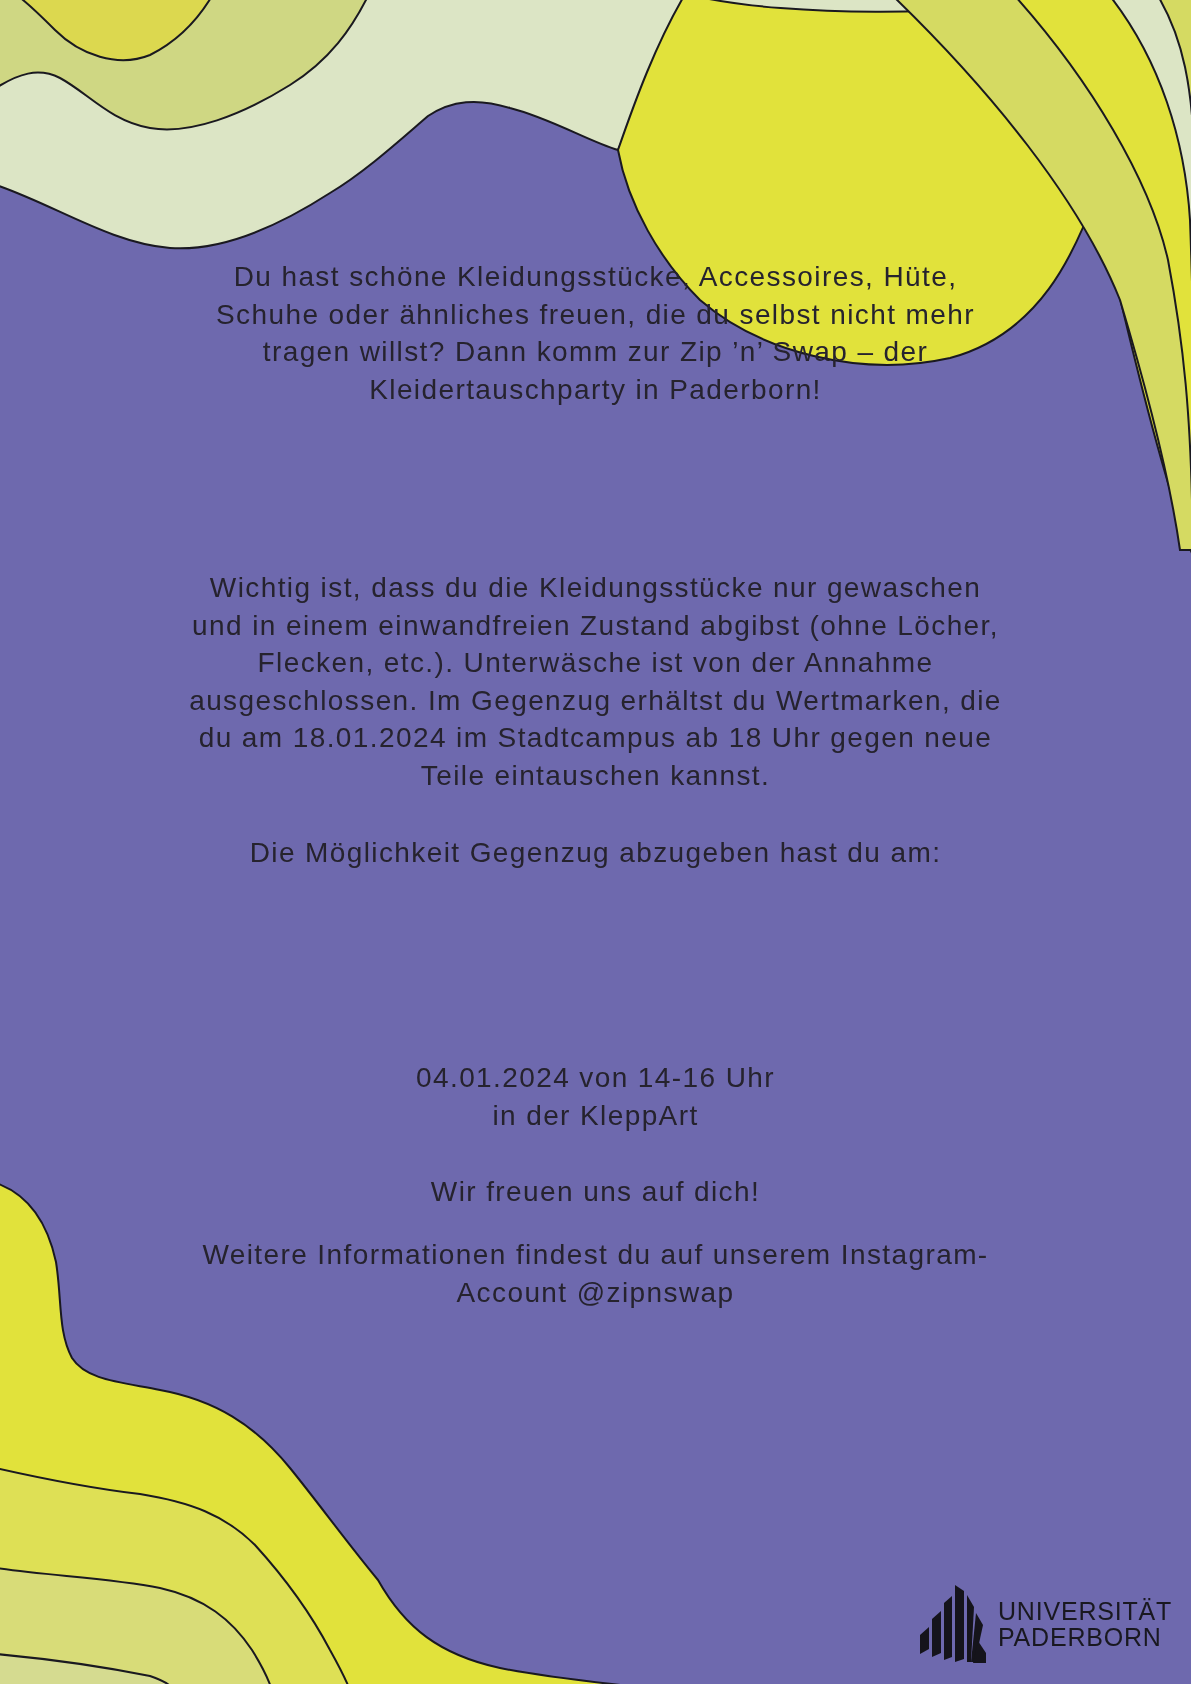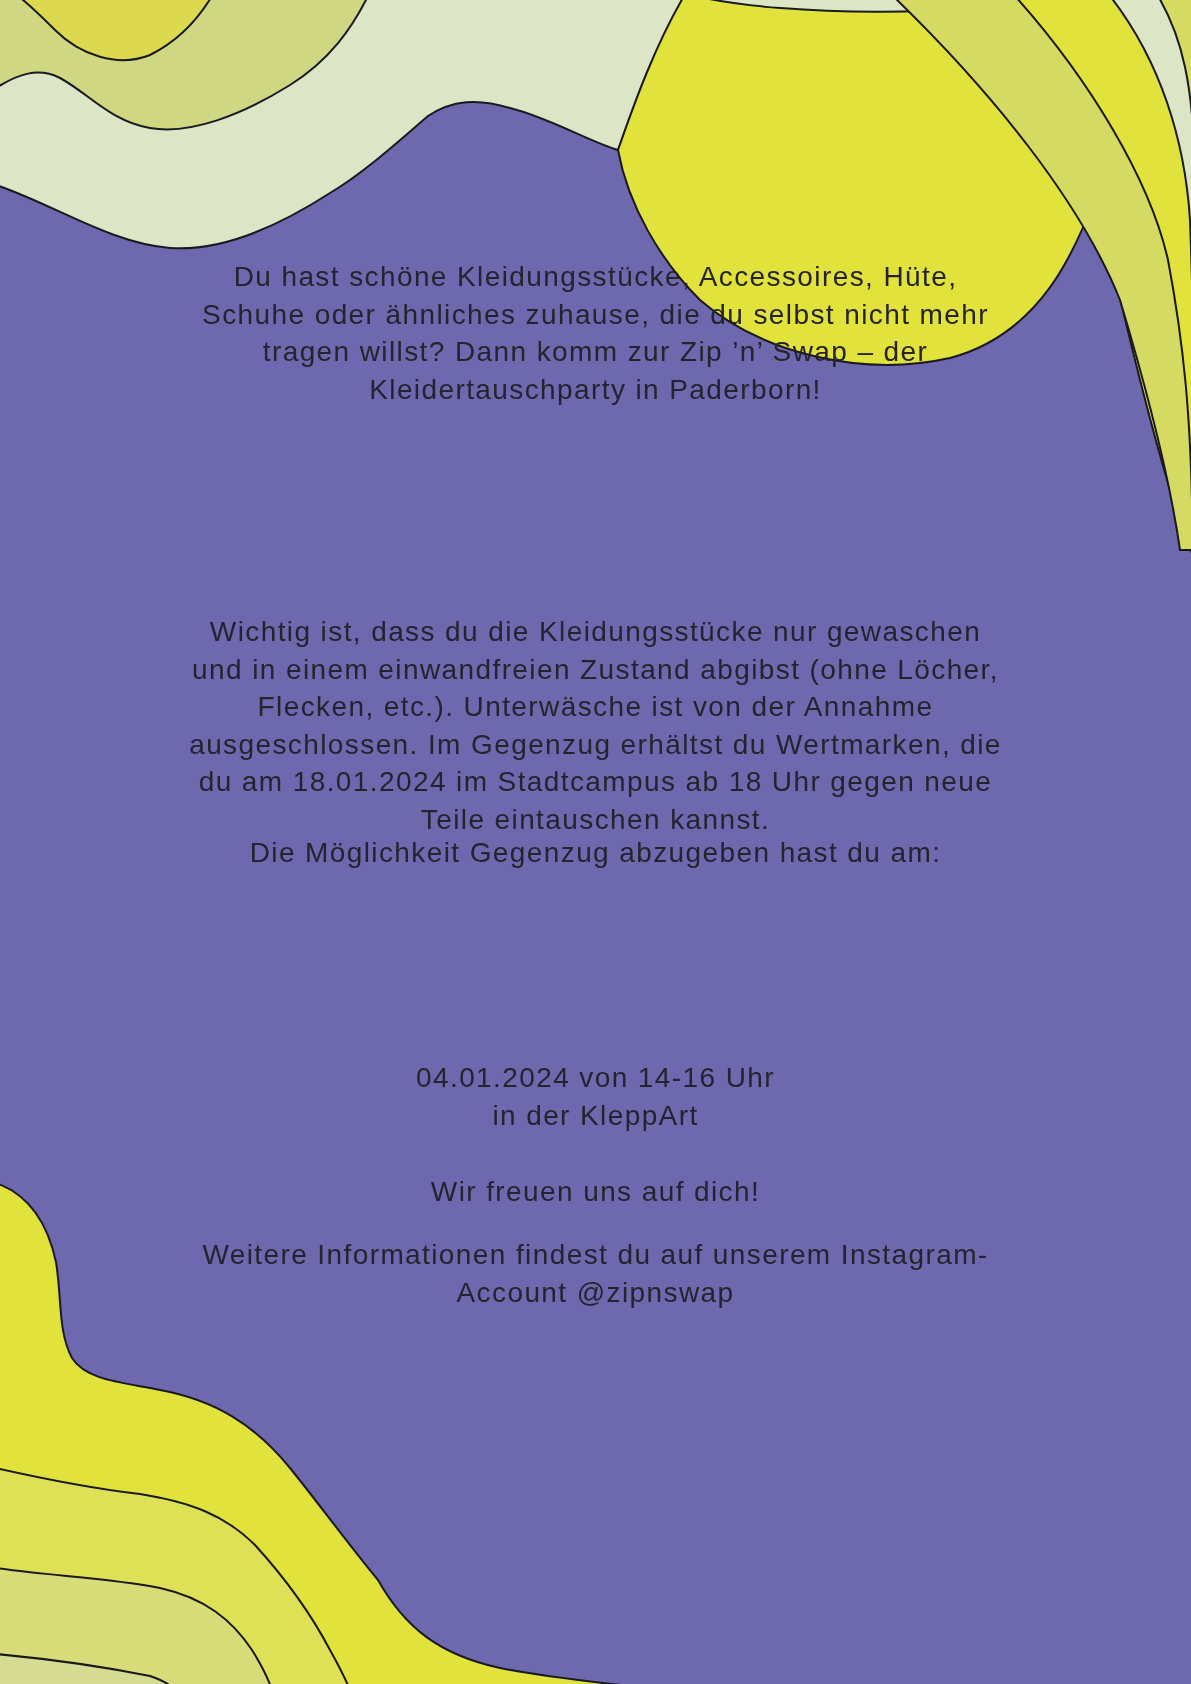--- a/index.html
+++ b/index.html
@@ -119,31 +119,48 @@
 
       <path fill="#D5DB90" d="M -4 1654
         C 60 1660 110 1668 150 1676
         C 162 1680 170 1684 174 1690
         L -4 1690 Z"></path>
     </g>
   </svg>
 
   <div class="copy">
     <div class="para" style="top:258px">Du hast schöne Kleidungsstücke, Accessoires, Hüte,
-Schuhe oder ähnliches zuhause, die du selbst nicht mehr
+Schuhe oder ähnliches freuen, die du selbst nicht mehr
 tragen willst? Dann komm zur Zip ’n’ Swap – der
 Kleidertauschparty in Paderborn!</div>
-    <div class="para" style="top:613px">Wichtig ist, dass du die Kleidungsstücke nur gewaschen
+    <div class="para" style="top:569px">Wichtig ist, dass du die Kleidungsstücke nur gewaschen
 und in einem einwandfreien Zustand abgibst (ohne Löcher,
 Flecken, etc.). Unterwäsche ist von der Annahme
 ausgeschlossen. Im Gegenzug erhältst du Wertmarken, die
 du am 18.01.2024 im Stadtcampus ab 18 Uhr gegen neue
 Teile eintauschen kannst.</div>
     <div class="para" style="top:834px">Die Möglichkeit Gegenzug abzugeben hast du am:</div>
     <div class="para" style="top:1059px">04.01.2024 von 14-16 Uhr
 in der KleppArt</div>
     <div class="para" style="top:1173px">Wir freuen uns auf dich!</div>
     <div class="para" style="top:1236px">Weitere Informationen findest du auf unserem Instagram-
 Account @zipnswap</div>
   </div>
 
+  <div class="logo">
+    <svg class="logo-mark" viewBox="0 0 68 78">
+      <g fill="#15141b">
+        <polygon points="2,50 11,42 11,64 2,69"></polygon>
+        <polygon points="14,34 23,26 23,68 14,72"></polygon>
+        <polygon points="26,18 34,11 34,72 26,75"></polygon>
+        <polygon points="37,0 46,6 46,74 37,77"></polygon>
+        <polygon points="49,10 56,22 53,77 49,77"></polygon>
+        <polygon points="58,28 65,40 57,77 53,77"></polygon>
+        <polygon points="60,56 68,68 68,78 55,78"></polygon>
+      </g>
+    </svg>
+    <div class="logo-text">
+      <div>UNIVERSITÄT</div>
+      <div>PADERBORN</div>
+    </div>
+  </div>
 
 </div>
 
 </body></html>

